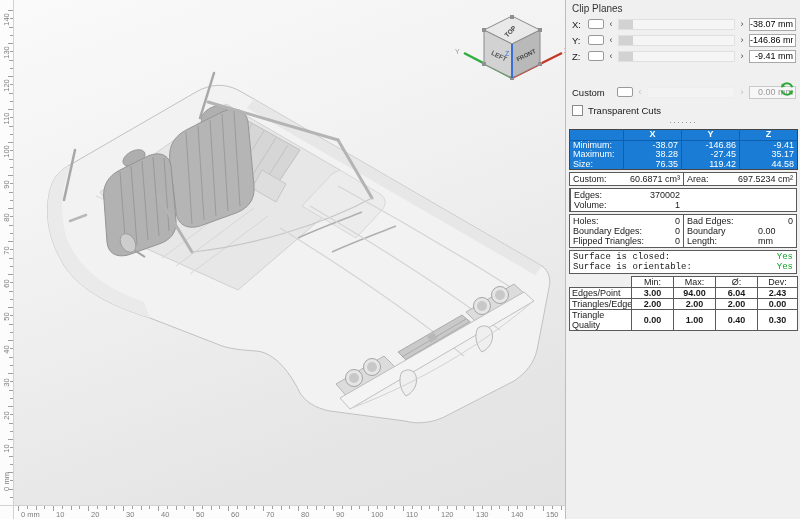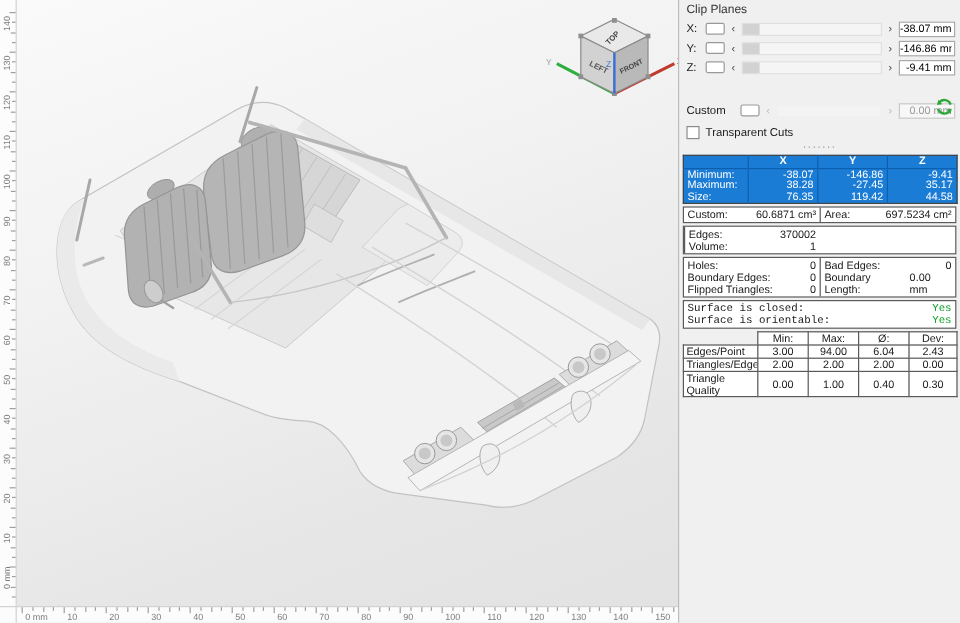--- a/index.html
+++ b/index.html
@@ -69,21 +69,21 @@
   .ib-row { display:flex; justify-content:space-between; line-height:10px; }
   .ibox.full { grid-template-columns:1fr;font-family:Liberation Mono, monospace; }
   .yes { color:#15a22e; }
 
   
   .quality { width:229px; margin:2px 3px; font-size:9px; table-layout:fixed; }
   .quality td { height:10px; line-height:10px; border:1px solid #5a5a5a;
     background:#fff; padding:0 2px; overflow:hidden; }
   .quality tr.hd td { text-align:center; }
   .quality td.blank { border:none; background:transparent; }
-  .quality td.num { text-align:center; }
+  .quality td.num { text-align:center;font-weight:bold; }
 </style>
 </head>
 <body>
 
 <div class="app">
 
   <div class="viewport">
 
     <svg class="model-svg" width="565" height="505" viewBox="0 0 565 505">
 

